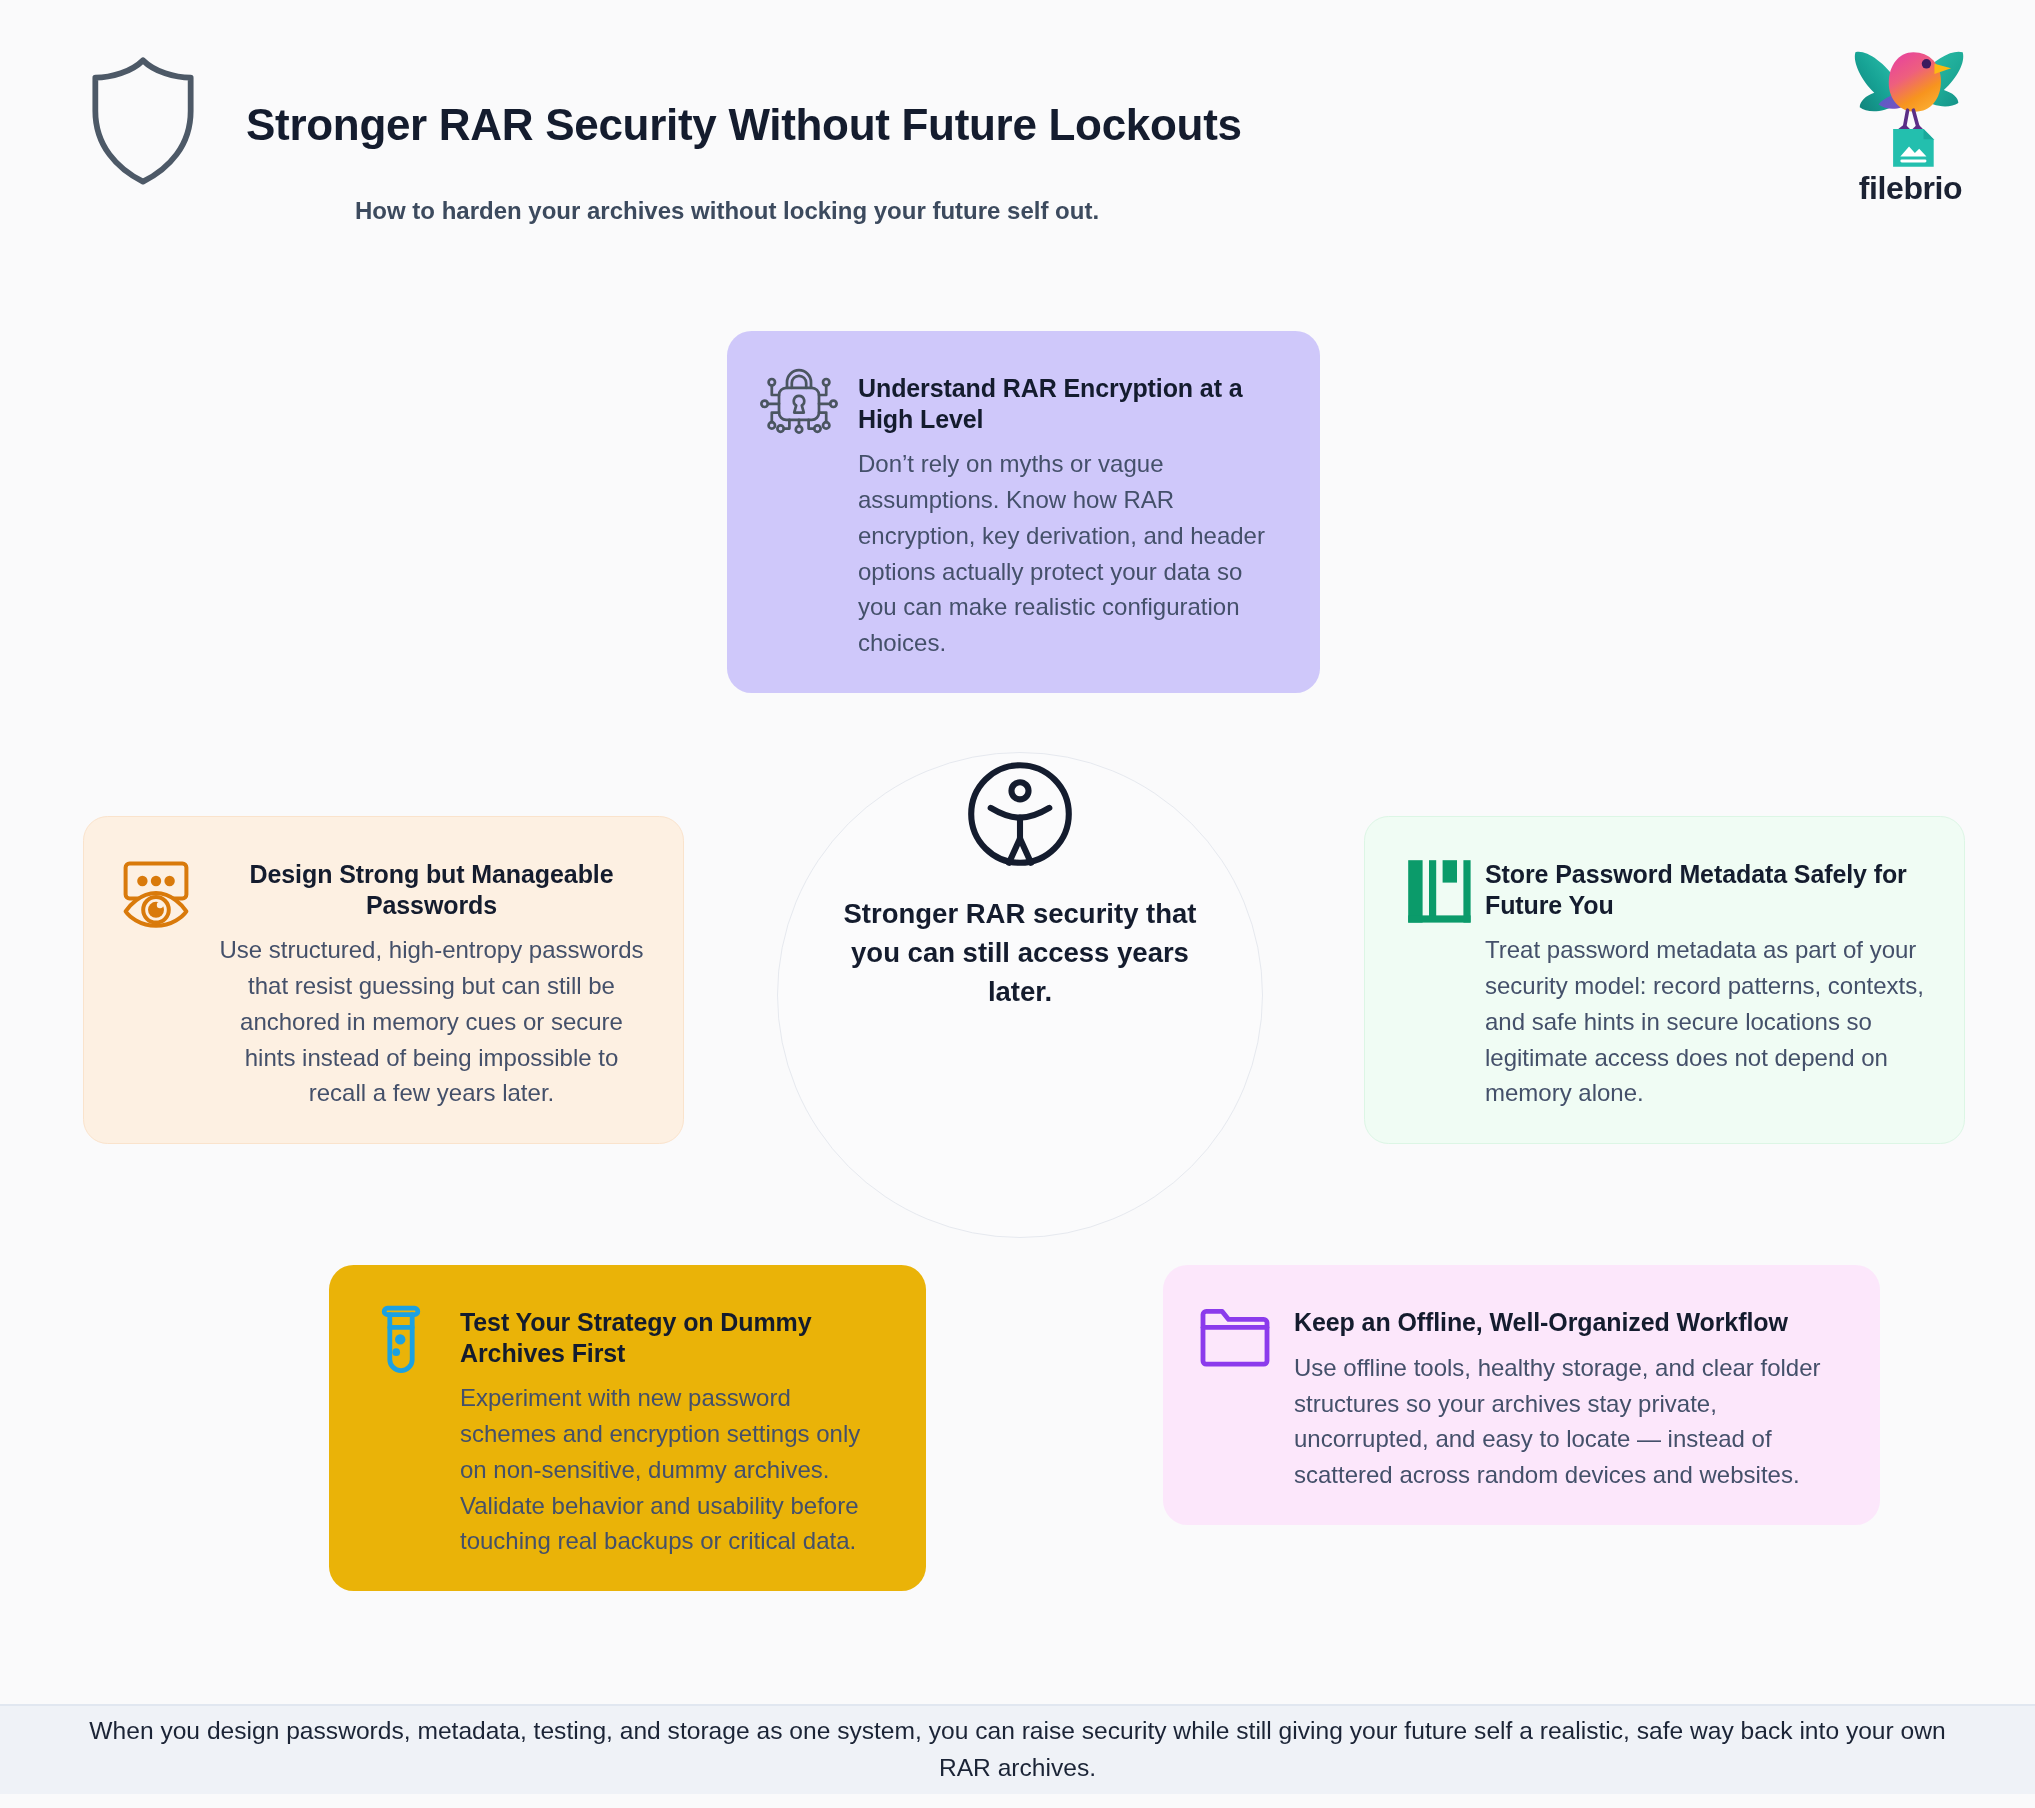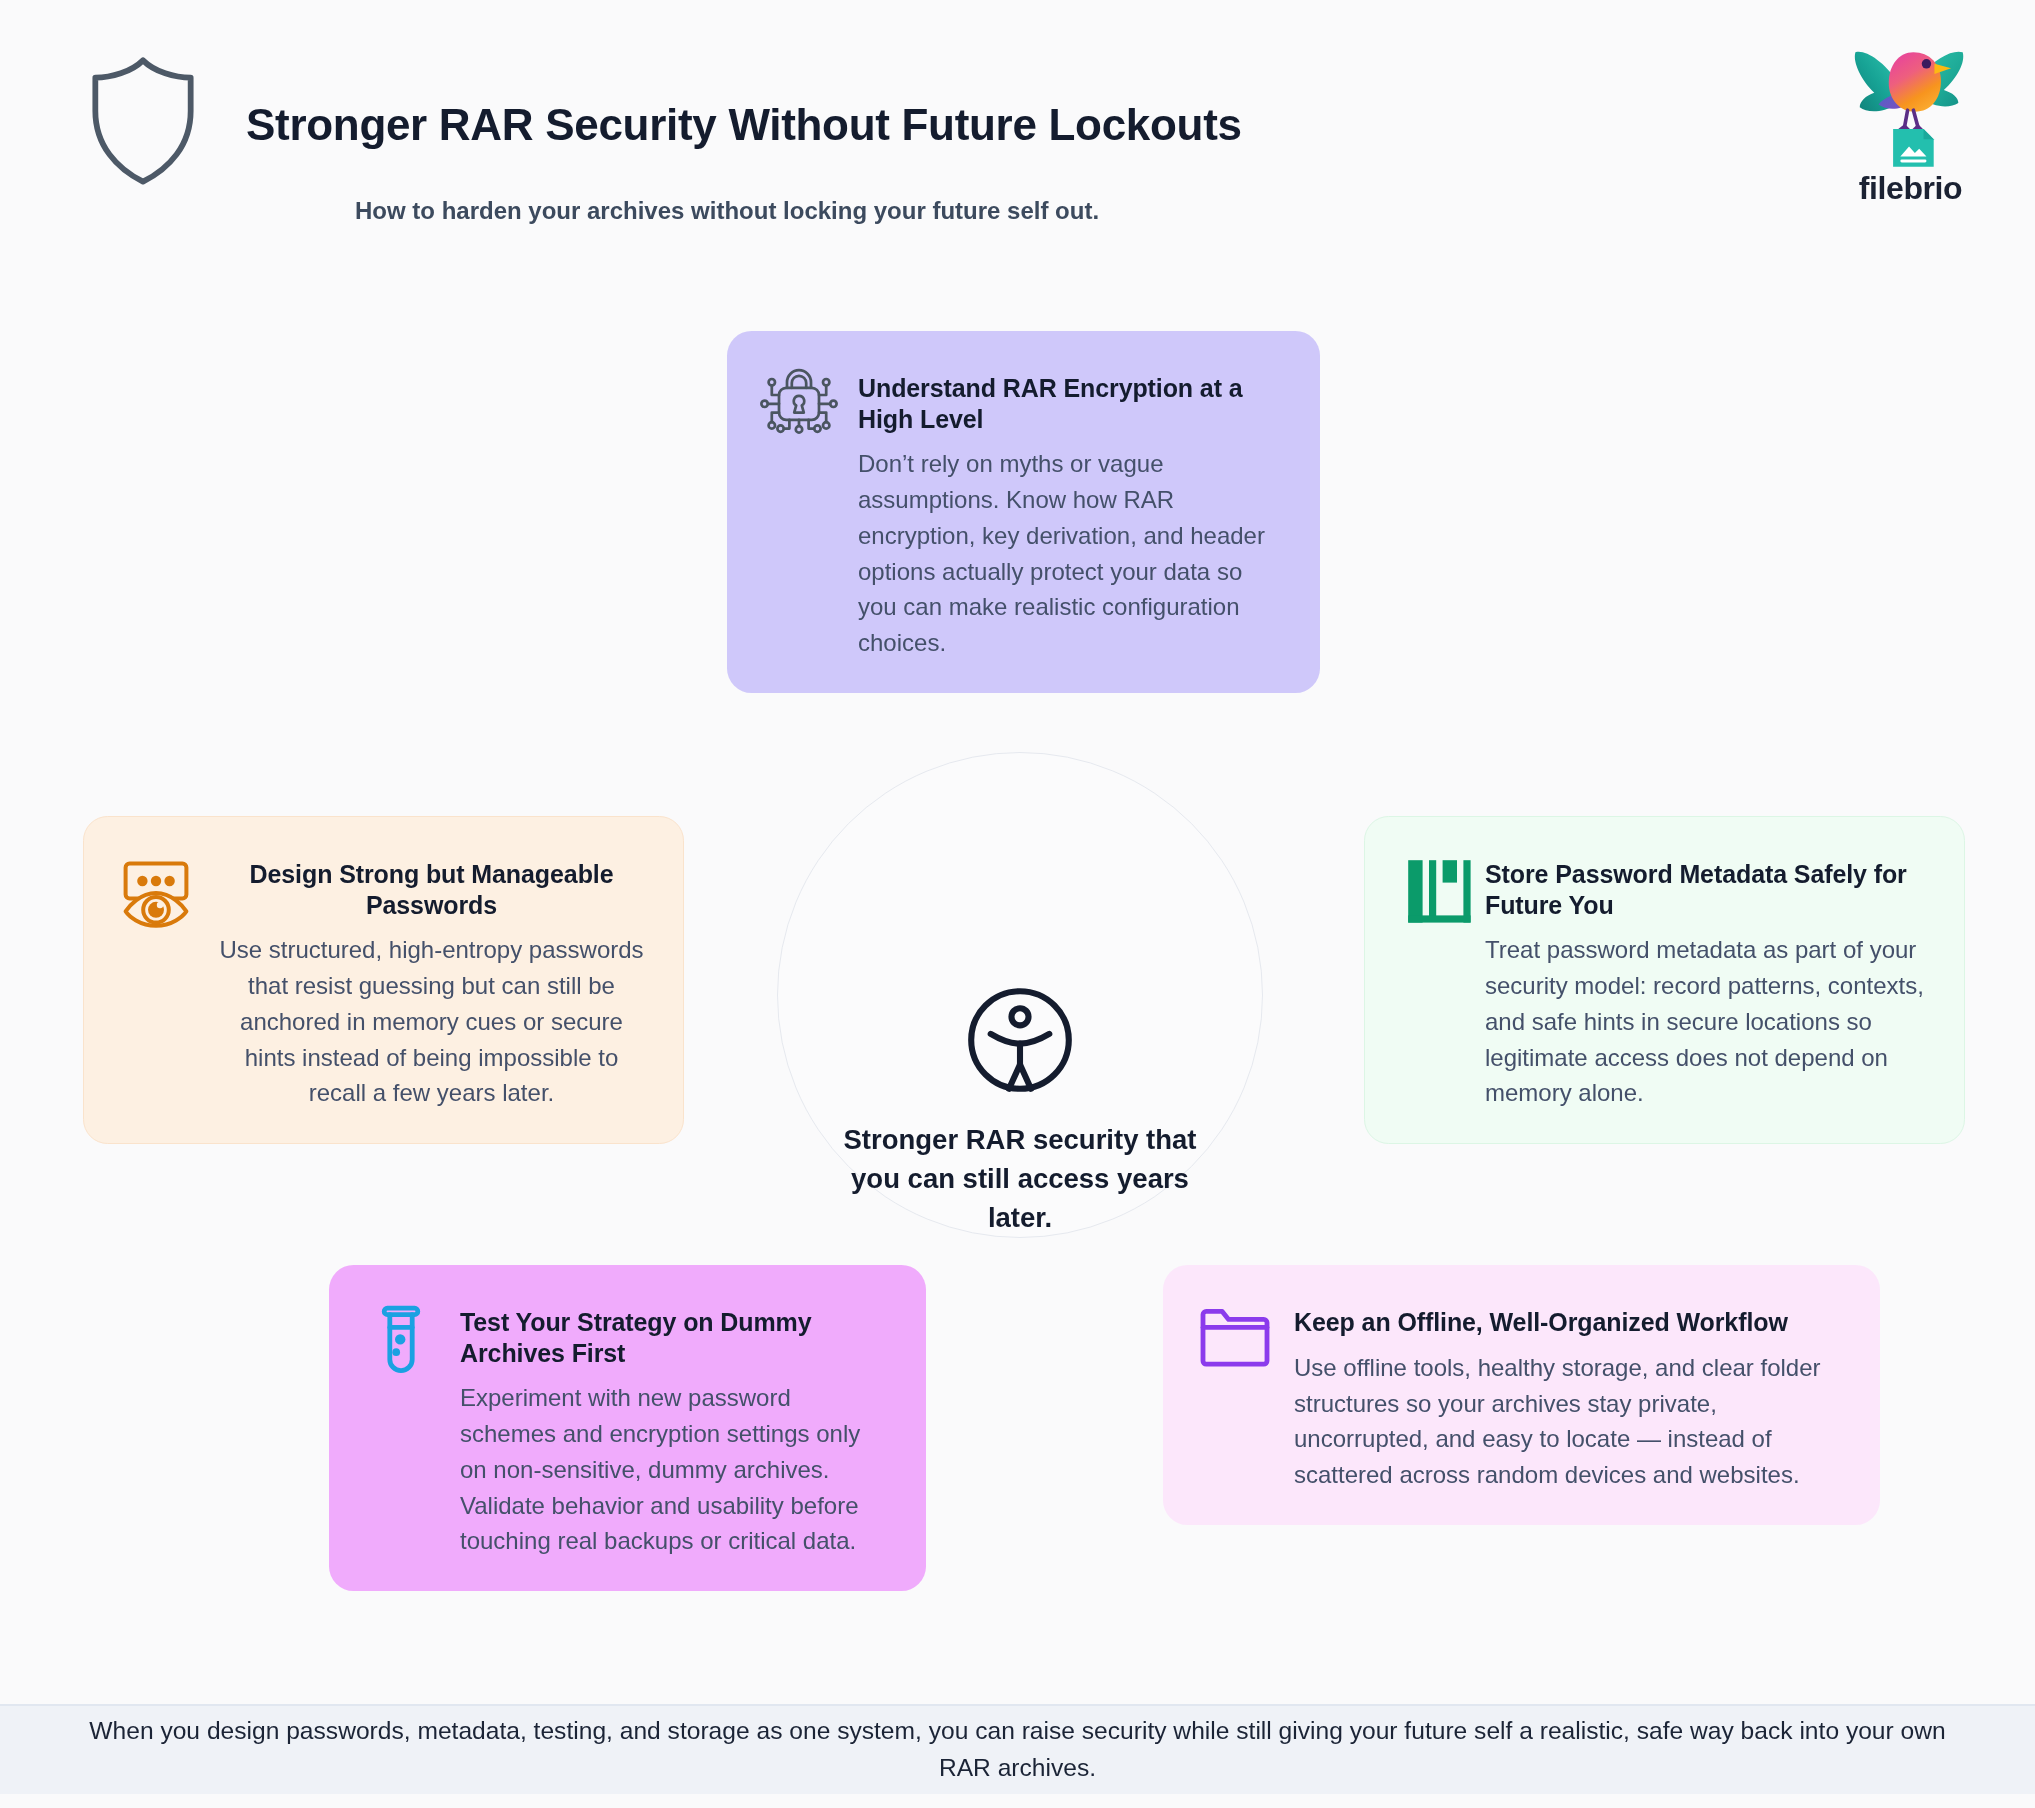--- a/index.html
+++ b/index.html
@@ -106,40 +106,40 @@
     text-align: center;
   }
   #card-metadata {
     left: 1364px; top: 816px; width: 601px;
     background: #F0FCF4;
     border: 1.4px solid #DCF6E5;
     gap: 8px;
   }
   #card-testing {
     left: 329px; top: 1265px; width: 597px;
-    background: #f0abfc;
+    background: #eab308;
   }
   #card-workflow {
     left: 1163px; top: 1265px; width: 717px;
     background: #FCE7FB;
   }
   #card-workflow .card-desc, #card-testing .card-desc { padding-right: 2.9px; }
 
   
   #center-hub {
     position: absolute;
     left: 777px; top: 752px;
     width: 486px; height: 486px;
     border-radius: 50%;
     background: #FBFBFC;
     border: 1.4px solid #E6E9EF;
     display: flex;
     flex-direction: column;
     align-items: center;
-    justify-content: flex-end;
+    justify-content: flex-start;
   }
   #hub-icon { width: 122px; height: 122px; margin-bottom: 19px; }
   #hub-text {
     font-size: 27.5px;
     font-weight: bold;
     color: #141C2E;
     text-align: center;
     line-height: 1.42;
     width: 362px;
   }

